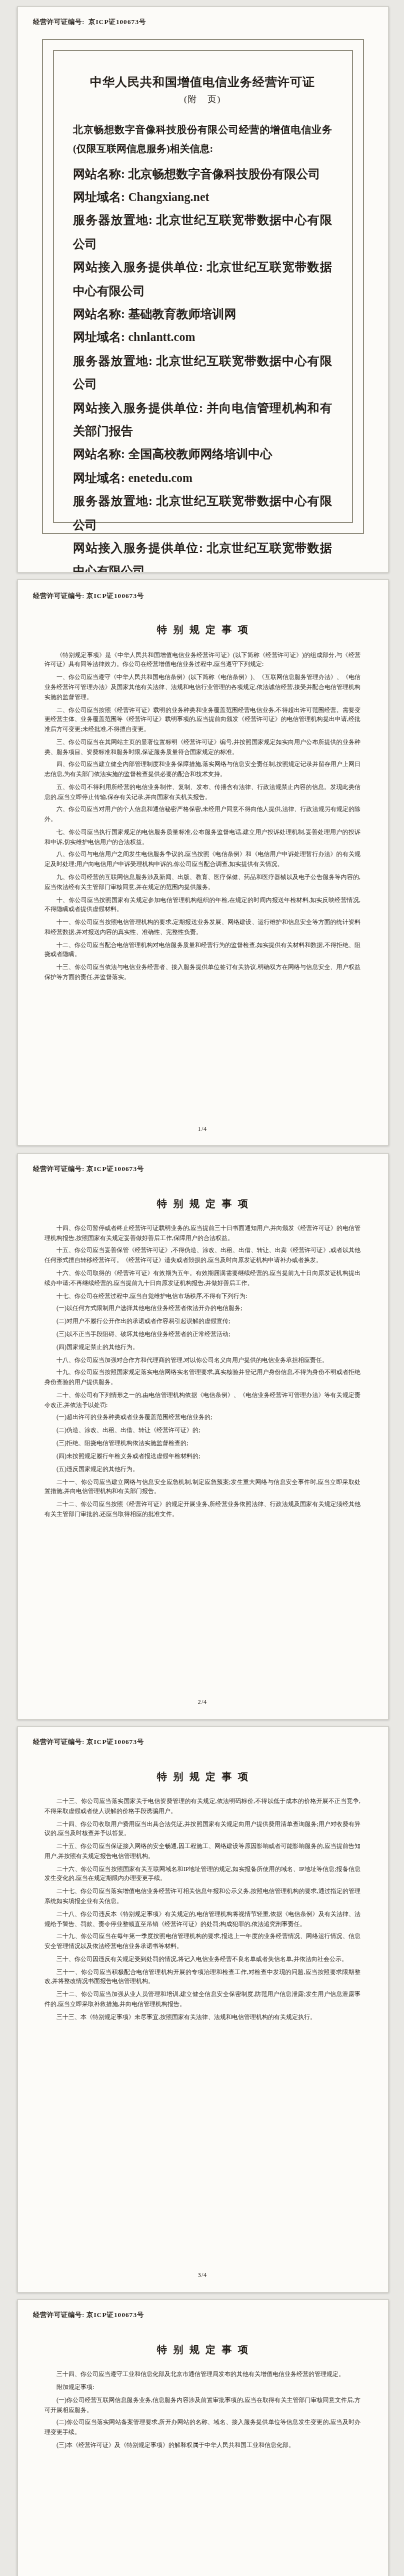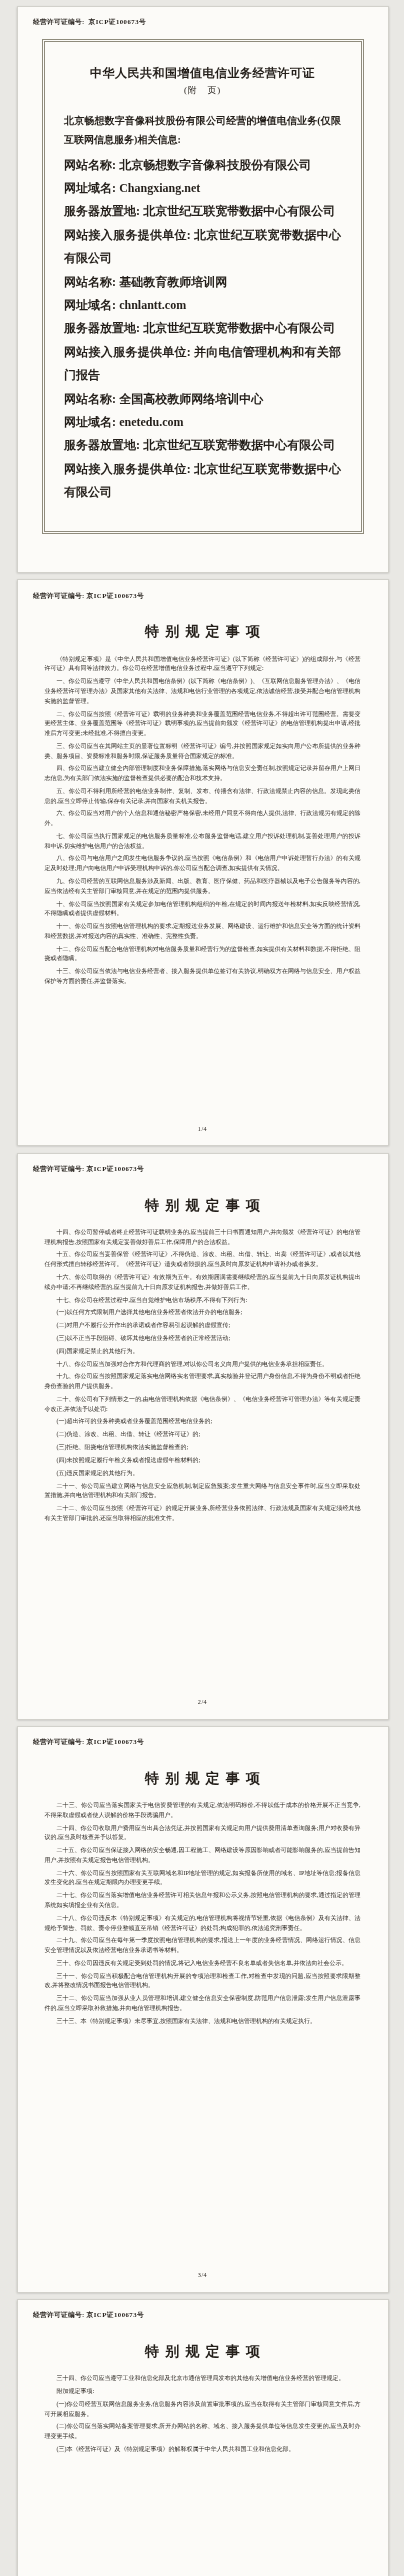--- a/index.html
+++ b/index.html
@@ -30,21 +30,21 @@
     letter-spacing: 0.3px;
     white-space: nowrap;
   }
   .page-header .hnum { margin-left: 2.1px; letter-spacing: 0.5px; }
 
   
   .frame {
     position: absolute;
     top: 32px; left: 24px; right: 24px; bottom: 38px;
     border: 1.5px solid #8f8b7c;
-    padding: 1px;
+    padding: 10px;
   }
   .frame-inner {
     width: 100%; height: 100%;
     border: 0.5px solid #8f8b7c;
     padding: 15.5px 19.6px 10.3px 19.6px;
   }
   .cert-title {
     margin: 7.2px 0 4.1px 0;
     text-align: center;
     font-size: 12px;
@@ -72,21 +72,21 @@
     line-height: 1.95;
     text-align: justify;
   }
   .field-row .flabel { margin-right: 3.1px; }
 
   
   .prov-title {
     margin: 0;
     padding: 43px 0 13.4px 0;
     text-align: center;
-    font-size: 14px;
+    font-size: 10px;
     font-weight: bold;
     letter-spacing: 6.2px;
     text-indent: 6.2px; 
   }
   .prov-body {
     padding: 0 27px;
     font-size: 6px;
     line-height: 1.62;
     text-align: justify;
   }

